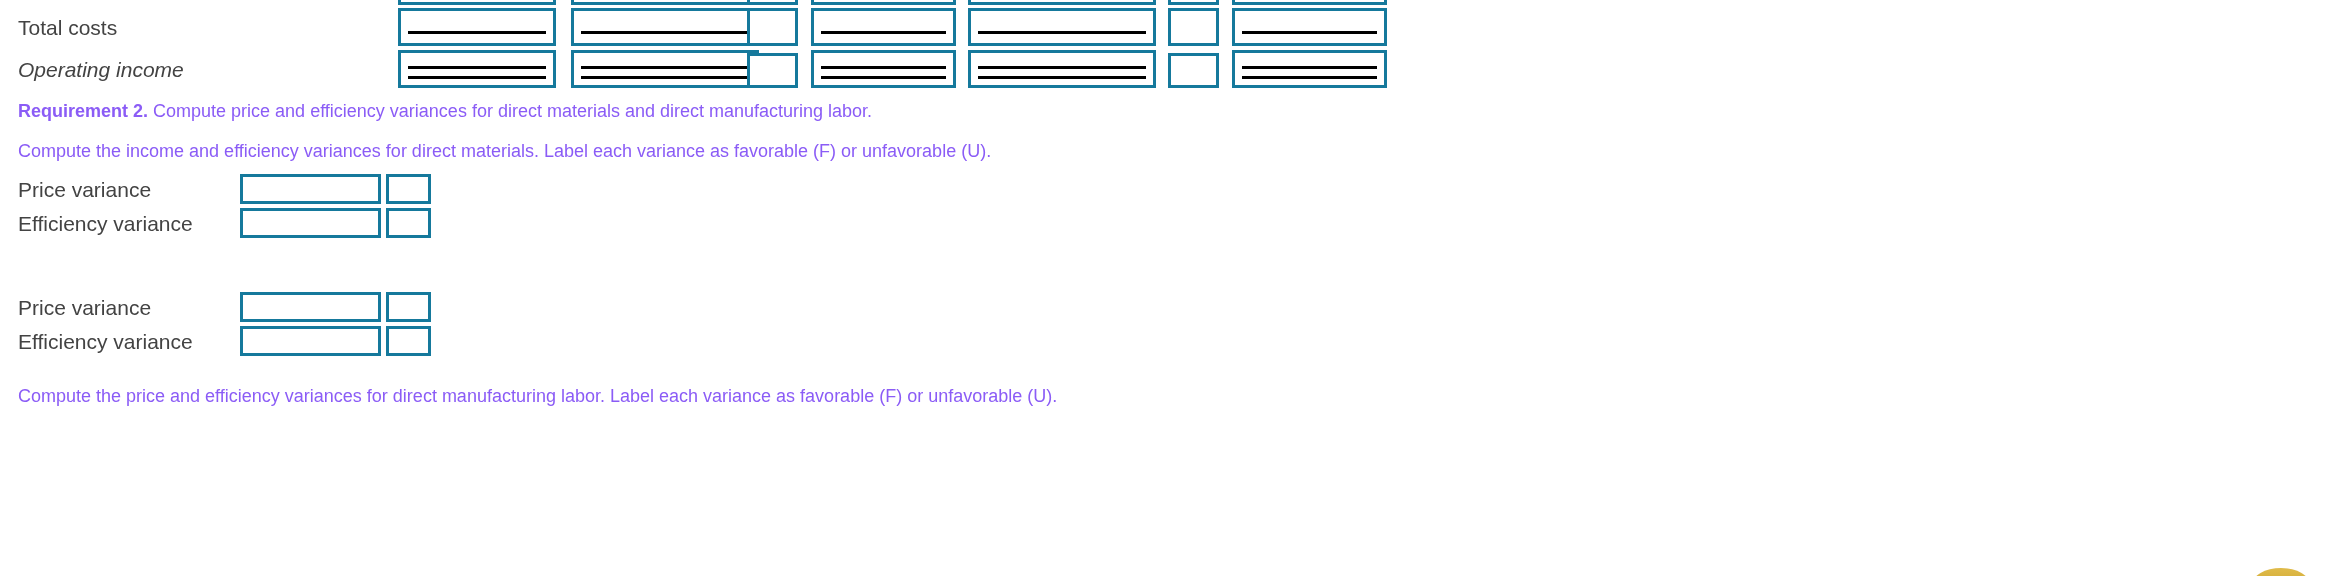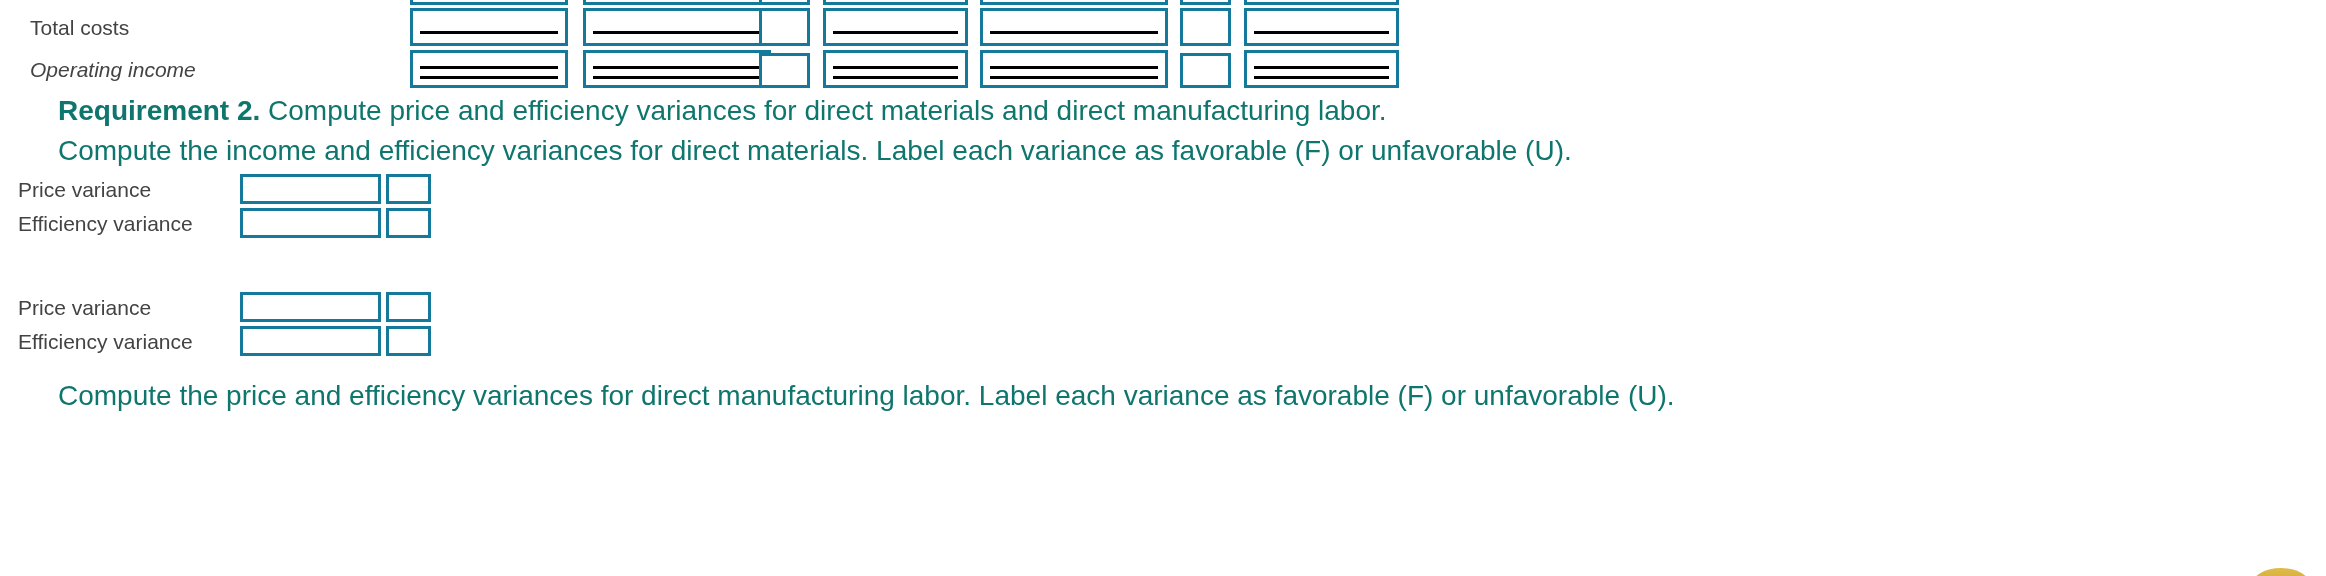--- a/index.html
+++ b/index.html
@@ -22,25 +22,24 @@
   
   .row-label {
     color: #434343;
     font-size: 21px;
     line-height: 21px;
     white-space: nowrap;
   }
 
   
   .para {
-    color: #0f766e;
-    font-size: 28px;
+    color: #8b5cf6;
+    font-size: 18px;
     line-height: 24px;
     white-space: nowrap;
-    margin-left: 40px;
   }
   .para b { font-weight: bold; }
 
   
   .box {
     box-sizing: border-box;
     border: 3px solid #15799c;
     background: #ffffff;
     position: absolute;
   }
@@ -67,21 +66,21 @@
   .gold-blob {
     position: absolute;
     border-radius: 50%;
     background: #c9a227;
     background-image: linear-gradient(180deg, #e0bb4a 0%, #c29a21 100%);
   }
 </style>
 </head>
 <body>
 
-<div class="abs" style="left:12px; top:0; width:1420px; height:92px;">
+<div class="abs" style="left:0; top:0; width:1420px; height:92px;">
 
   <div>
     <div class="box" style="left:398px; top:-14px; width:158px; height:19px;"></div>
     <div class="box" style="left:571px; top:-14px; width:188px; height:19px;"></div>
     <div class="box" style="left:747px; top:-14px; width:51px; height:19px;"></div>
     <div class="box" style="left:811px; top:-14px; width:145px; height:19px;"></div>
     <div class="box" style="left:968px; top:-14px; width:188px; height:19px;"></div>
     <div class="box" style="left:1168px; top:-14px; width:51px; height:19px;"></div>
     <div class="box" style="left:1232px; top:-14px; width:155px; height:19px;"></div>
   </div>

